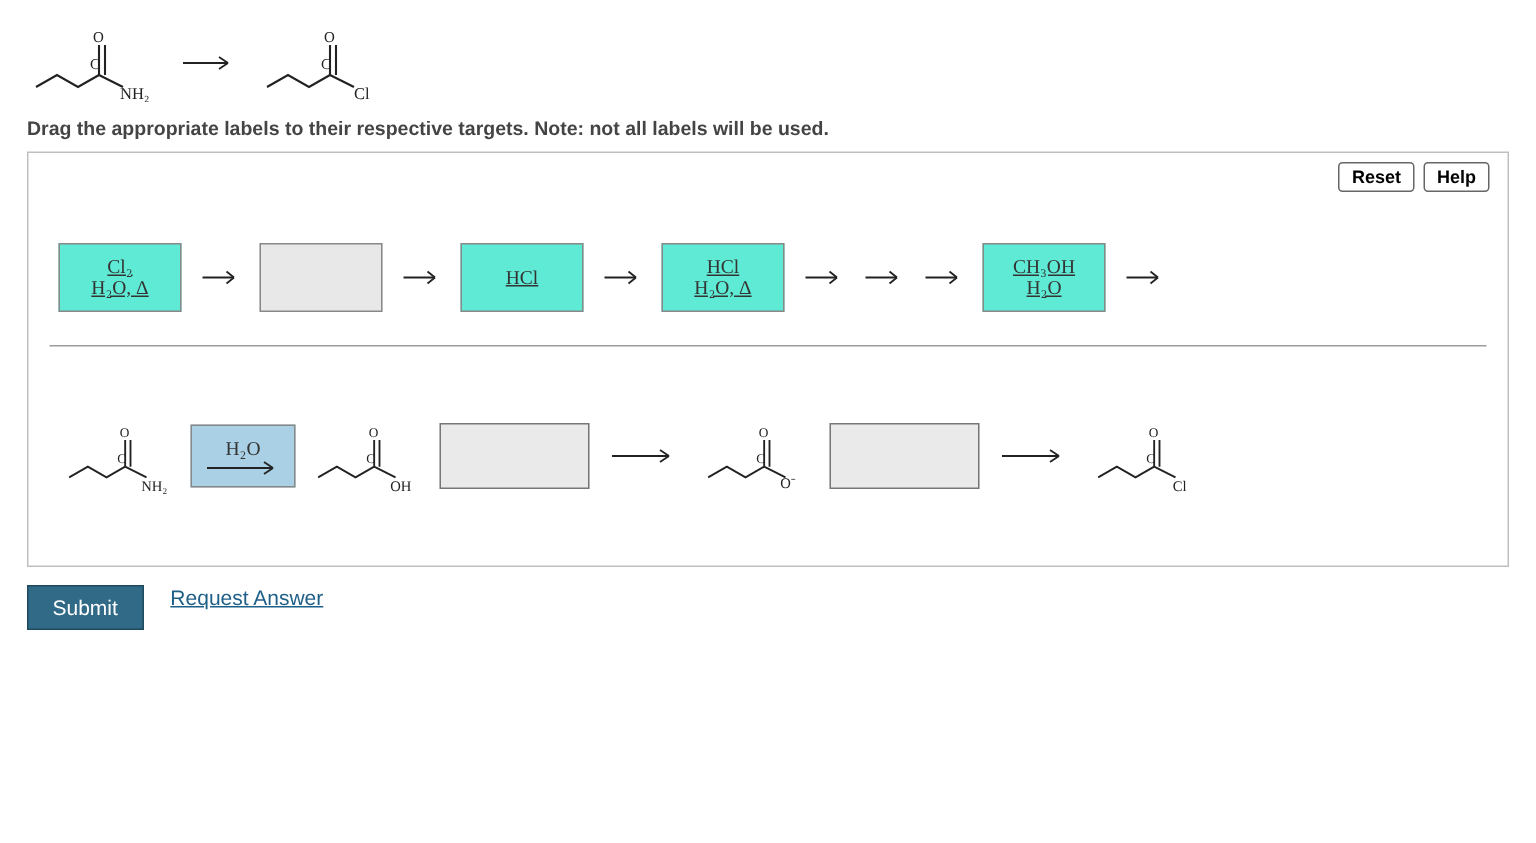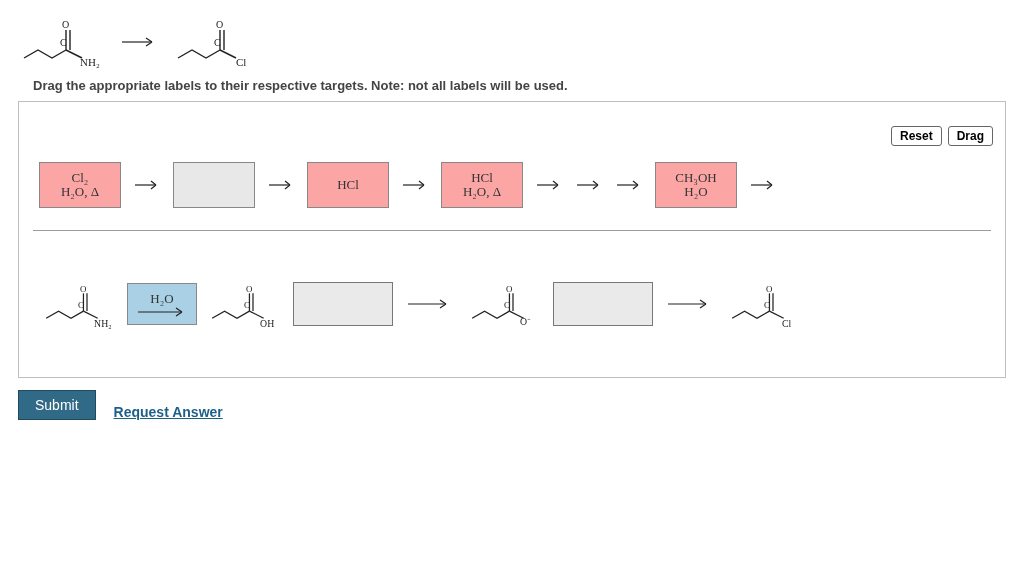--- a/index.html
+++ b/index.html
@@ -8,29 +8,29 @@
     font-family: Arial, Helvetica, sans-serif;
     font-size: 13px;
     color: #333;
     background: #fff;
   }
   body { width: 1024px; height: 562px; }
 
   .wrap { padding: 16px 18px 10px 18px; }
 
   .rxn-row { display:flex; align-items:center; gap:14px; margin-bottom:10px; }
-  .prompt { font-weight: bold; color:#444; margin-bottom:8px;margin-left:15px; }
+  .prompt { font-weight: bold; color:#444; margin-bottom:8px; }
 
   .panel {
     border:1px solid #bfbfbf;
     background:#fff;
     padding:14px 14px 10px 14px;
     position:relative;
   }
-  .top-btns { position:absolute; top:24px; right:12px; display:flex; gap:6px; }
+  .top-btns { position:absolute; top:6px; right:12px; display:flex; gap:6px; }
   .btn-small {
     border:1px solid #666; border-radius:3px;
     padding:2px 8px; font-size:12px; background:#fff; cursor:pointer;
     font-weight:bold;
   }
 
   .pool-row {
     display:flex; gap:12px; align-items:center;
     margin-top:36px;
     padding:10px 6px 16px 6px;
@@ -39,21 +39,21 @@
   .label-tile {
     width:82px; height:46px;
     border:1px solid #888;
     display:flex; flex-direction:column; align-items:center; justify-content:center;
     text-align:center;
     font-family: 'Times New Roman', serif;
     font-size:13px; line-height:1.1;
     cursor:grab;
     flex: 0 0 auto;
   }
-  .label-blue { background:#fca5a5; }
+  .label-blue { background:#5eead4;text-decoration:underline; }
   .label-gray { background:#e8e8e8; color:#666;}
   .arrow-icon { width:28px; height:22px; display:flex; align-items:center; justify-content:center; flex: 0 0 auto;}
 
   hr.sep { border:none; border-top:1px solid #9c9c9c; margin:6px 0 10px 0; }
 
   .work-row {
     display:flex; align-items:center; gap:8px;
     padding:34px 6px 34px 6px;
     flex-wrap:nowrap;
   }
@@ -64,26 +64,26 @@
   }
   .conn-arrow { width:56px; height:26px; flex:0 0 auto; display:flex; align-items:center; justify-content:center;}
   .conn-arrow.filled {
     width:70px;
     border:1px solid #888; background:#a9d0e4;
     height:42px;
     flex-direction:column;
     font-family:'Times New Roman',serif;
   }
 
-  .footer-row { display:flex; align-items:flex-end; gap:18px; margin-top:12px; }
+  .footer-row { display:flex; align-items:flex-start; gap:18px; margin-top:12px; }
   .submit-btn {
     background:#306a86; color:#fff; border:1px solid #1f4b5e;
     padding:6px 16px; font-size:14px; cursor:pointer;
   }
-  .req-link { color:#1e5f88; font-weight:bold; text-decoration:underline; cursor:pointer; font-size:14px;}
+  .req-link { color:#1e5f88; font-weight:normal; text-decoration:underline; cursor:pointer; font-size:14px;}
 </style>
 </head>
 <body>
 
 <div class="wrap">
 
   <div class="rxn-row">
     <svg width="88" height="52" viewBox="0 0 88 52">
       <g stroke="#222" stroke-width="1.4" fill="none">
         <path d="M6 42 L20 34 L34 42 L48 34"></path>
@@ -110,21 +110,21 @@
       <text x="42" y="30" font-size="10" fill="#222" font-family="Times New Roman">C</text>
       <text x="64" y="50" font-size="11" fill="#222" font-family="Times New Roman">Cl</text>
     </svg>
   </div>
 
   <div class="prompt">Drag the appropriate labels to their respective targets. Note: not all labels will be used.</div>
 
   <div class="panel">
     <div class="top-btns">
       <button class="btn-small">Reset</button>
-      <button class="btn-small">Drag</button>
+      <button class="btn-small">Help</button>
     </div>
 
     <div class="pool-row">
 
       <div class="label-tile label-blue">
         <span>Cl₂</span>
         <span>H₂O, Δ</span>
       </div>
       <span class="arrow-icon">
           <svg width="26" height="12">

